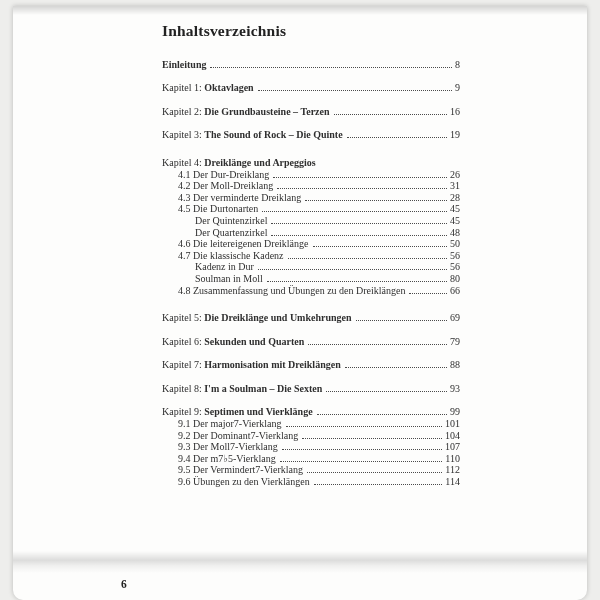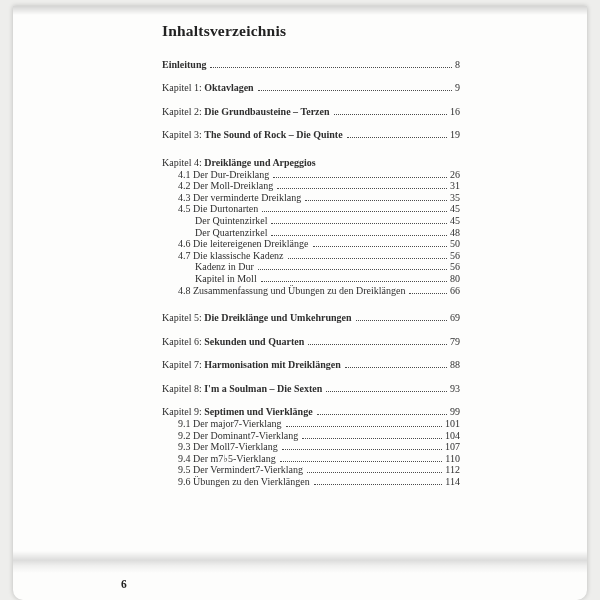--- a/index.html
+++ b/index.html
@@ -86,21 +86,21 @@
           <span class="pg">26</span>
         </div>
         <div class="row lvl1">
           <span><span>4.2 Der Moll-Dreiklang</span></span>
           <span class="dots"></span>
           <span class="pg">31</span>
         </div>
         <div class="row lvl1">
           <span><span>4.3 Der verminderte Dreiklang</span></span>
           <span class="dots"></span>
-          <span class="pg">35</span>
+          <span class="pg">28</span>
         </div>
         <div class="row lvl1">
           <span><span>4.5 Die Durtonarten</span></span>
           <span class="dots"></span>
           <span class="pg">45</span>
         </div>
         <div class="row lvl2">
           <span><span>Der Quintenzirkel</span></span>
           <span class="dots"></span>
           <span class="pg">45</span>
@@ -119,21 +119,21 @@
           <span><span>4.7 Die klassische Kadenz</span></span>
           <span class="dots"></span>
           <span class="pg">56</span>
         </div>
         <div class="row lvl2">
           <span><span>Kadenz in Dur</span></span>
           <span class="dots"></span>
           <span class="pg">56</span>
         </div>
         <div class="row lvl2">
-          <span><span>Kapitel in Moll</span></span>
+          <span><span>Soulman in Moll</span></span>
           <span class="dots"></span>
           <span class="pg">80</span>
         </div>
         <div class="row lvl1">
           <span><span>4.8 Zusammenfassung und Übungen zu den Dreiklängen</span></span>
           <span class="dots"></span>
           <span class="pg">66</span>
         </div>
         <div class="row lvl0 gap2">
           <span><span>Kapitel 5: </span><span class="b">Die Dreiklänge und Umkehrungen</span></span>

